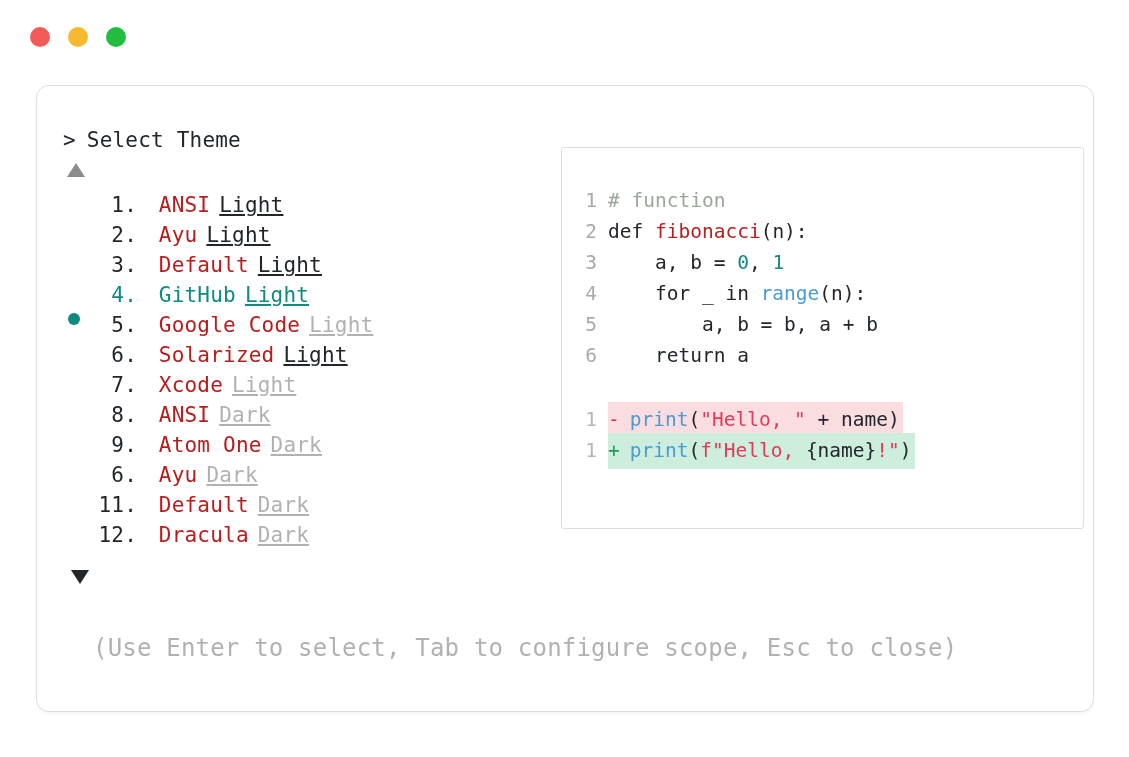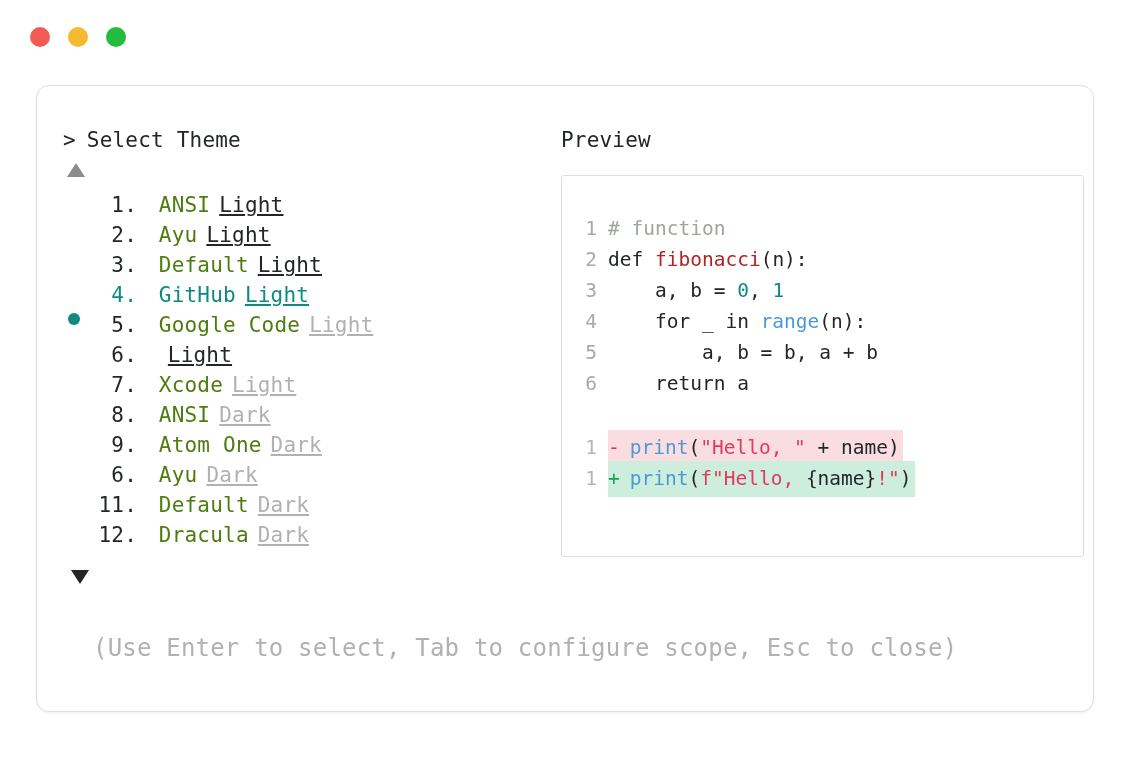--- a/index.html
+++ b/index.html
@@ -126,21 +126,21 @@
     border-radius: 50%;
     background: #0f8a80;
   }
   .item-index {
     width: 46px;
     flex: 0 0 46px;
     text-align: right;
     color: #22262b;
   }
   .item-dot { color: #22262b; padding-right: 9px; }
-  .item-name { color: #4d7c0f; }
+  .item-name { color: #b91c1c; }
   .item-variant { color: #22262b; padding-left: 9px; text-decoration: underline; }
   .item-variant.muted { color: #b1b1b1; }
 
   .theme-item.selected .item-index,
   .theme-item.selected .item-dot,
   .theme-item.selected .item-name,
   .theme-item.selected .item-variant { color: #0f8a80; }
 
   .bottom-arrow-wrap { margin-top: 8px; margin-left: 4px; }
 
@@ -234,37 +234,36 @@
           </div>
 
           <div class="scroll-arrow arrow-up"></div>
 
           <ul class="theme-list" id="theme-list">
               <li class="theme-item"><span class="bullet-slot"></span><span class="item-index">1.</span><span class="item-dot"> </span><span class="item-name">ANSI</span><span class="item-variant">Light</span></li>
               <li class="theme-item"><span class="bullet-slot"></span><span class="item-index">2.</span><span class="item-dot"> </span><span class="item-name">Ayu</span><span class="item-variant">Light</span></li>
               <li class="theme-item"><span class="bullet-slot"></span><span class="item-index">3.</span><span class="item-dot"> </span><span class="item-name">Default</span><span class="item-variant">Light</span></li>
               <li class="theme-item selected"><span class="bullet-slot"><span class="bullet" style="background: rgb(15, 138, 128);"></span></span><span class="item-index">4.</span><span class="item-dot"> </span><span class="item-name">GitHub</span><span class="item-variant">Light</span></li>
               <li class="theme-item"><span class="bullet-slot"></span><span class="item-index">5.</span><span class="item-dot"> </span><span class="item-name">Google Code</span><span class="item-variant muted">Light</span></li>
-              <li class="theme-item"><span class="bullet-slot"></span><span class="item-index">6.</span><span class="item-dot"> </span><span class="item-variant">Light</span></li>
+              <li class="theme-item"><span class="bullet-slot"></span><span class="item-index">6.</span><span class="item-dot"> </span><span class="item-name">Solarized</span><span class="item-variant">Light</span></li>
               <li class="theme-item"><span class="bullet-slot"></span><span class="item-index">7.</span><span class="item-dot"> </span><span class="item-name">Xcode</span><span class="item-variant muted">Light</span></li>
               <li class="theme-item"><span class="bullet-slot"></span><span class="item-index">8.</span><span class="item-dot"> </span><span class="item-name">ANSI</span><span class="item-variant muted">Dark</span></li>
               <li class="theme-item"><span class="bullet-slot"></span><span class="item-index">9.</span><span class="item-dot"> </span><span class="item-name">Atom One</span><span class="item-variant muted">Dark</span></li>
               <li class="theme-item"><span class="bullet-slot"></span><span class="item-index">6.</span><span class="item-dot"> </span><span class="item-name">Ayu</span><span class="item-variant muted">Dark</span></li>
               <li class="theme-item"><span class="bullet-slot"></span><span class="item-index">11.</span><span class="item-dot"> </span><span class="item-name">Default</span><span class="item-variant muted">Dark</span></li>
               <li class="theme-item"><span class="bullet-slot"></span><span class="item-index">12.</span><span class="item-dot"> </span><span class="item-name">Dracula</span><span class="item-variant muted">Dark</span></li>
             </ul>
 
           <div class="bottom-arrow-wrap">
             <div class="scroll-arrow arrow-down"></div>
           </div>
 
         </div>
 
         <div class="right-col">
-          <div class="preview-label">Preview</div>
 
           <div class="preview-box">
             <div class="code" id="code-block"><div class="code-line"><span class="ln">1</span><span class="code-text"><span class="tok-comment"># function</span></span></div><div class="code-line"><span class="ln">2</span><span class="code-text"><span class="tok-kw">def </span><span class="tok-fn">fibonacci</span><span class="tok-plain">(n):</span></span></div><div class="code-line"><span class="ln">3</span><span class="code-text"><span class="tok-plain">    a, b = </span><span class="tok-num">0</span><span class="tok-plain">, </span><span class="tok-num">1</span></span></div><div class="code-line"><span class="ln">4</span><span class="code-text"><span class="tok-plain">    for _ in </span><span class="tok-builtin">range</span><span class="tok-plain">(n):</span></span></div><div class="code-line"><span class="ln">5</span><span class="code-text"><span class="tok-plain">        a, b = b, a + b</span></span></div><div class="code-line"><span class="ln">6</span><span class="code-text"><span class="tok-plain">    return a</span></span></div></div>
             <div class="code-gap"></div>
             <div class="code" id="diff-block"><div class="diff-line diff-del"><span class="ln">1</span><span class="diff-body" style="background: rgb(250, 221, 225);"><span class="diff-sign-del">-</span><span class="tok-builtin">print</span><span class="tok-plain">(</span><span class="tok-str">"Hello, "</span><span class="tok-plain"> + name)</span></span></div><div class="diff-line diff-add"><span class="ln">1</span><span class="diff-body" style="background: rgb(205, 238, 220);"><span class="diff-sign-add">+</span><span class="tok-builtin">print</span><span class="tok-plain">(</span><span class="tok-str">f"Hello, </span><span class="tok-plain">{name}</span><span class="tok-bang">!"</span><span class="tok-plain">)</span></span></div></div>
           </div>
         </div>
 
       </div>
 

